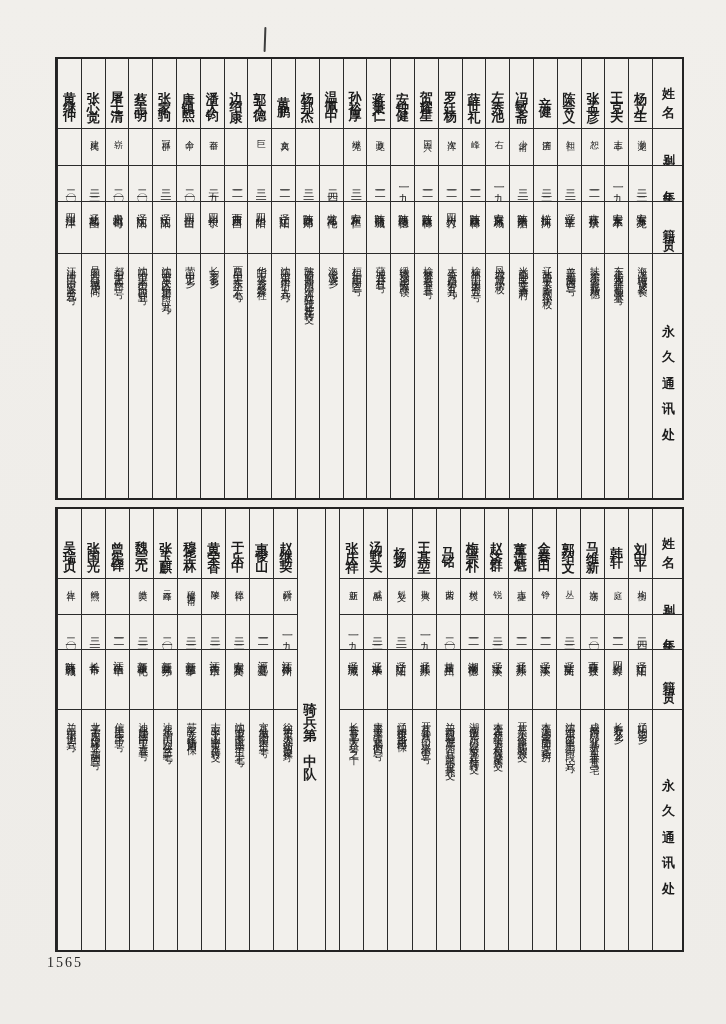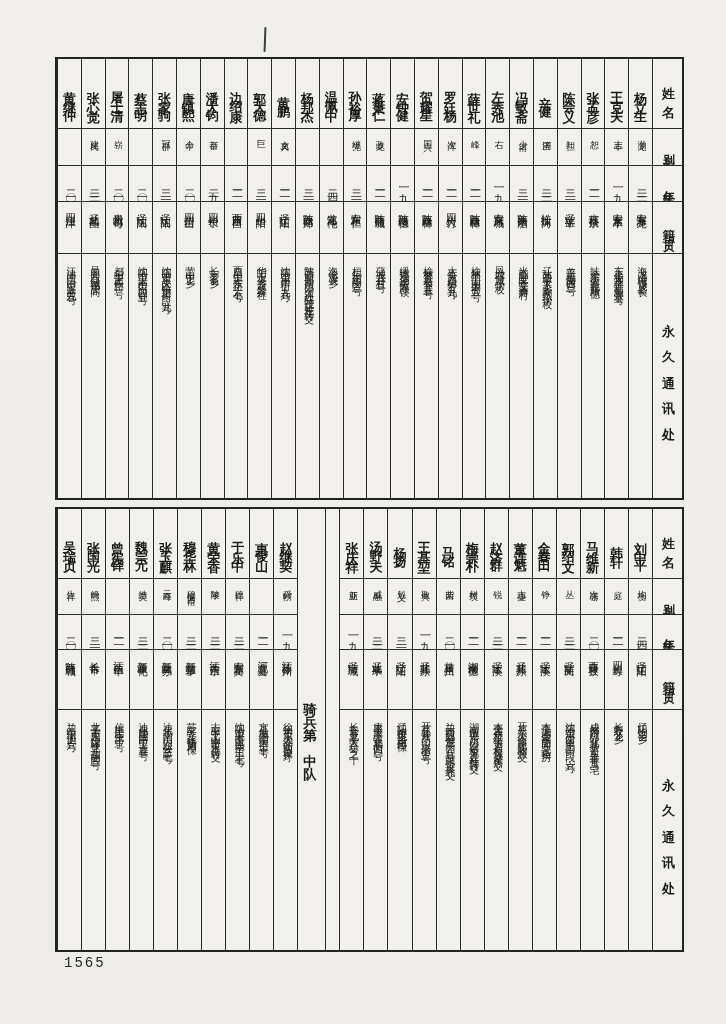--- a/index.html
+++ b/index.html
@@ -44,22 +44,22 @@
   .h-age{font-size:12px;letter-spacing:4px;}
   .h-native{font-size:12.5px;letter-spacing:10px;}
   .h-addr{font-size:13px;letter-spacing:26px;}
   
   .strip-cell{
     flex:1 1 auto;border-bottom:none;writing-mode:vertical-rl;text-orientation:upright;
     text-align:center;font-weight:bold;font-size:13.5px;letter-spacing:13px;
     padding-right:7px;box-sizing:border-box;overflow:hidden;
   }
   .page-number{
-    position:absolute;left:64px;top:955px;
-    font-family:Liberation Mono, monospace;
+    position:absolute;left:47px;top:955px;
+    font-family:Liberation Serif, serif;
     font-size:14px;letter-spacing:2px;color:#262626;
   }
   .ink-mark{
     position:absolute;left:264px;top:27px;width:2px;height:25px;
     background:#3d3d3d;transform:rotate(2deg);border-radius:1px;
   }
 </style>
 </head>
 <body>
 

